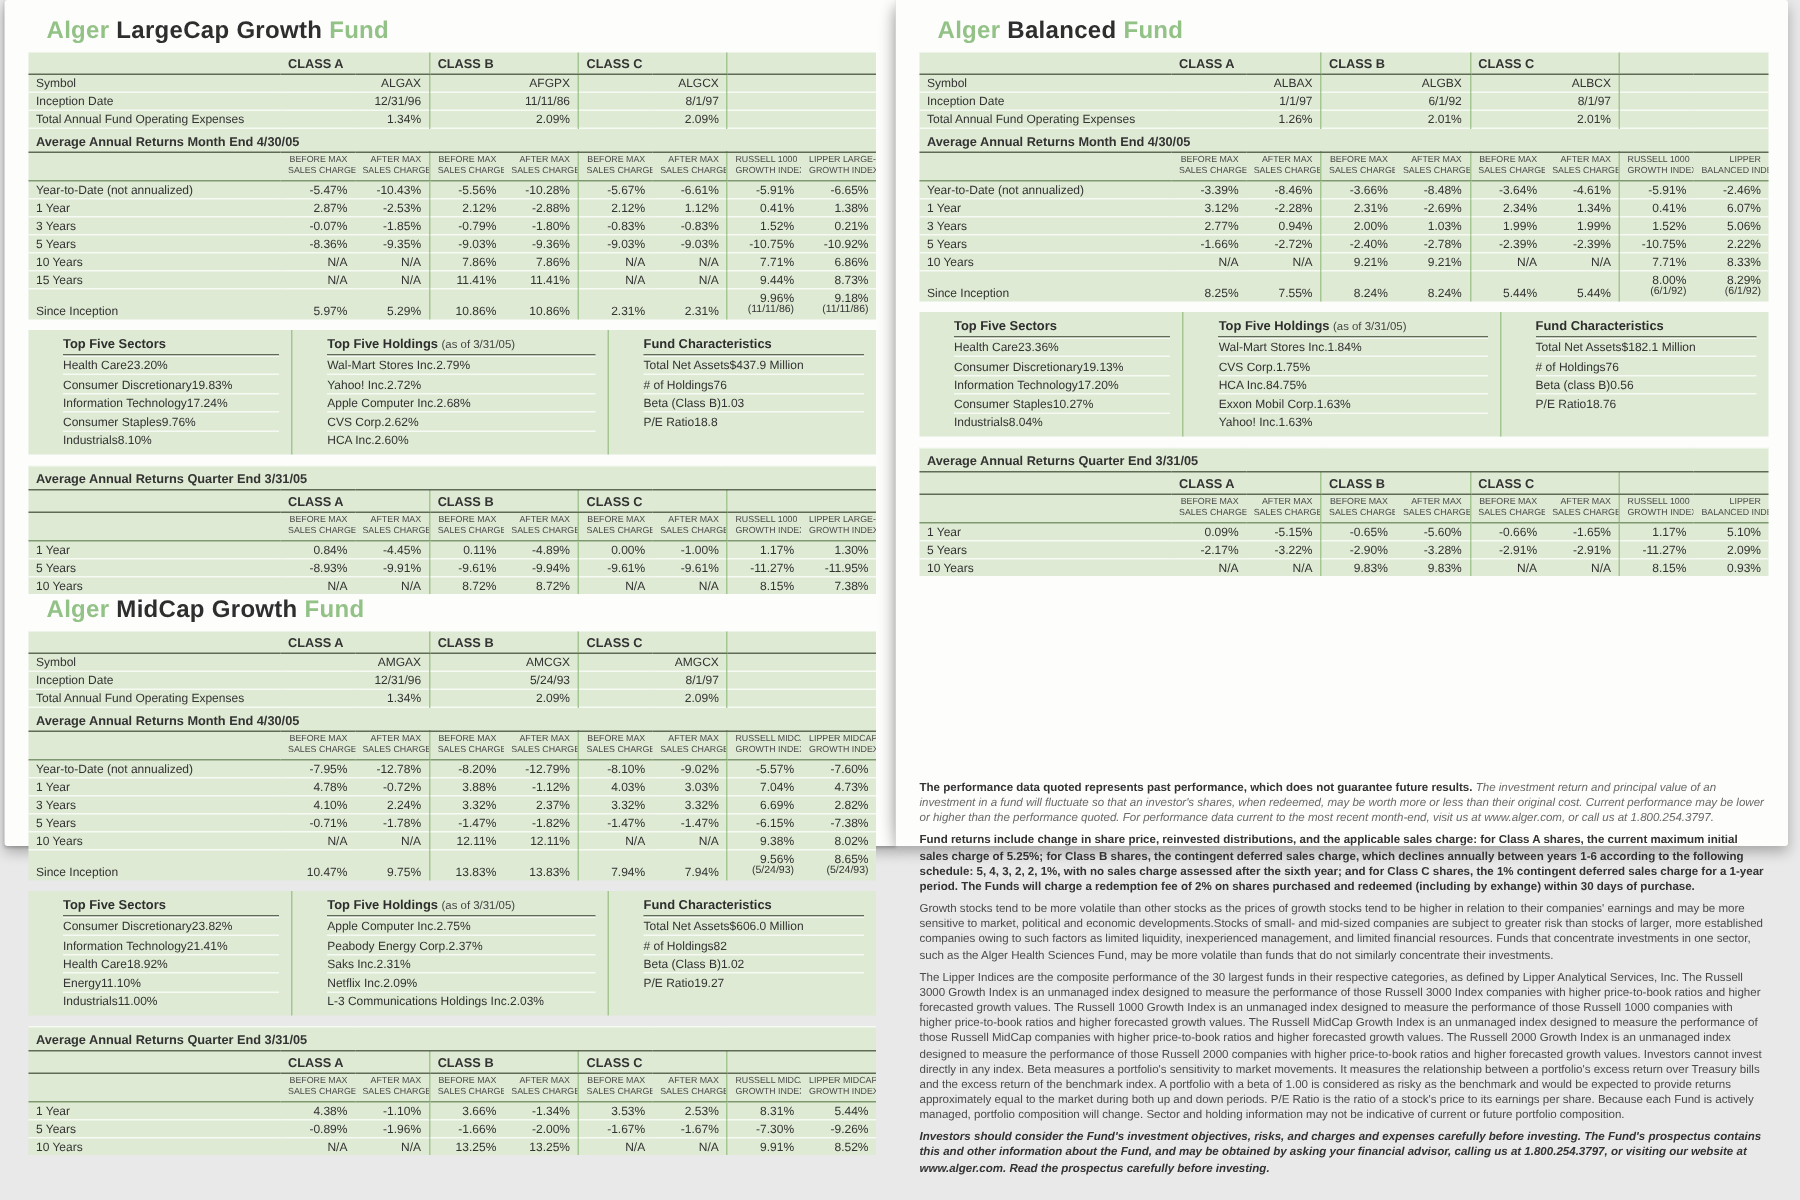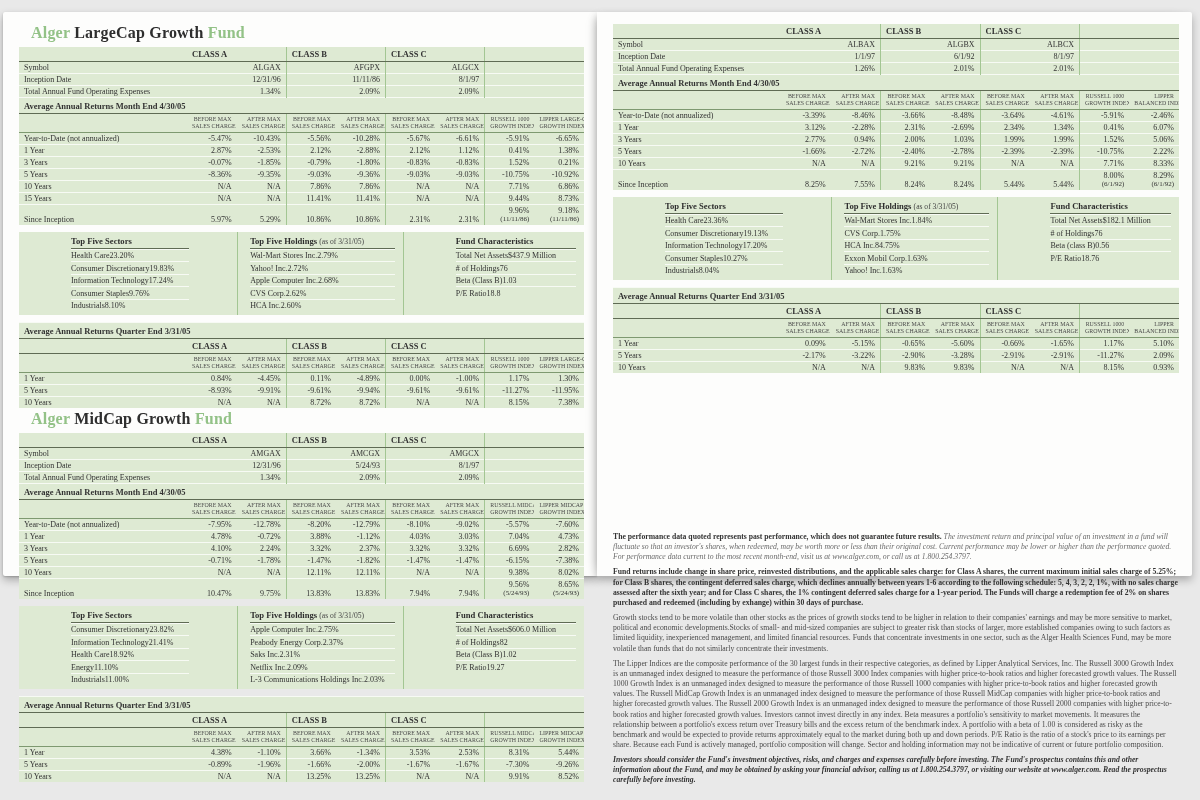--- a/index.html
+++ b/index.html
@@ -4,23 +4,22 @@
 <style>
   html,body{margin:0;padding:0;}
   body{
     width:1200px;height:800px;
     background:#e9e9e9;
     font-family:"Liberation Sans", sans-serif;
     -webkit-font-smoothing:antialiased;
   }
   .spread{position:relative;width:1200px;height:800px;overflow:hidden;}
   .page{
-    position:absolute;top:12px;height:564px;background:#fdfdfc;
+    position:absolute;top:0;height:564px;background:#fdfdfc;
     box-shadow:0 4px 9px rgba(0,0,0,.28), 0 1px 2px rgba(0,0,0,.18);
-    font-family:Liberation Serif, serif;
   }
   .page-left{left:3px;width:594px;border-radius:2px 0 0 2px;}
   .page-right{left:597px;width:595px;border-radius:0 2px 2px 0;
     box-shadow:-7px 0 12px -8px rgba(0,0,0,.22), 0 4px 9px rgba(0,0,0,.28);}
   .fund{position:absolute;left:16px;right:13px;}
   .pos-lc{top:12px;} .pos-mc{top:398px;} .pos-bal{top:12px;}
 
   .ftitle{margin:0 0 5px 12px;font-size:16px;letter-spacing:.2px;}
   .ftitle .accent{color:#93c287;font-weight:bold;}
   .ftitle .fname{color:#2e2e2e;font-weight:bold;}
@@ -38,21 +37,21 @@
     font-weight:bold;font-size:8.5px;text-align:left;padding:2.5px 5px;}
   tr.colhrow td{border-bottom:1px solid #7e9970;font-size:5.9px;line-height:1.2;
     text-align:right;color:#4a4a4a;padding:2px 5px;vertical-align:bottom;}
   tr.datarow td{border-top:1px solid rgba(255,255,255,.75);}
   tr.datarow td.val{text-align:right;}
   td.rlabel{text-align:left;}
   td.gsep{border-left:1px solid #a3c693;}
   .subnote{font-size:7px;line-height:1.2;}
 
   .panels{display:flex;align-items:stretch;}
-  .panel{padding:1px 8px 4px 12px;box-sizing:border-box;margin-left:40px;}
+  .panel{padding:1px 8px 4px 23px;box-sizing:border-box;}
   .panel-sectors{width:31%;}
   .panel-holdings{width:37.5%;border-left:1px solid #a3c693;border-right:1px solid #a3c693;}
   .panel-chars{width:31.5%;}
   .panel-h{font-weight:bold;font-size:8.6px;color:#2e2e2e;border-bottom:1px solid #5f6b54;padding:3px 0 2px 0;}
   .panel-h .asof{font-weight:normal;font-size:7.6px;color:#444;}
   .prow{display:flex;justify-content:flex-start;font-size:8px;color:#333;padding:1.5px 0 1px 0;border-top:1px solid rgba(255,255,255,.75);}
   .prow:first-of-type{border-top:none;padding-top:3px;}
   .pval{text-align:right;}
 
   .disclosure{position:absolute;left:16px;right:14px;top:520px;font-size:7.7px;line-height:1.32;color:#4a4a4a;text-align:left;}
@@ -706,20 +705,21 @@
               </tr>
             </tbody>
           </table>
         </div>
     </section>
 
   </div>
   <div class="page page-right">
 
     <section class="fund pos-bal">
+      <h2 class="ftitle"><span class="accent">Alger</span> <span class="fname">Balanced</span> <span class="accent">Fund</span></h2>
       <div class="block main-table">
           <table class="rtbl">
             <colgroup>
               <col class="lbl">
               <col>
               <col>
               <col>
               <col>
               <col>
               <col>

